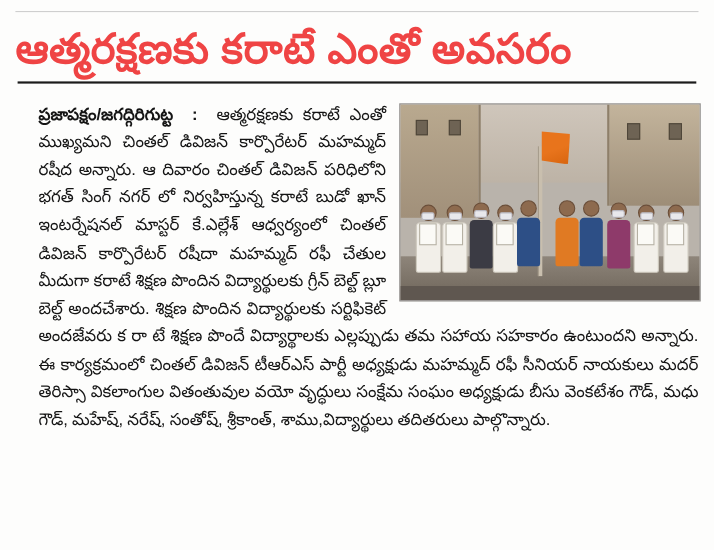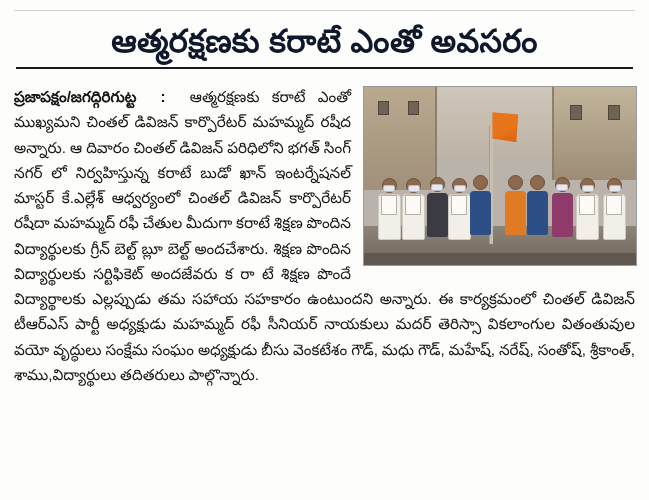--- a/index.html
+++ b/index.html
@@ -24,24 +24,23 @@
   .rule-top {
     position: absolute;
     left: 14px;
     right: 14px;
     top: 10px;
     height: 1px;
     background: #cfcfcf;
   }
   .headline {
     font-family: "Liberation Sans", sans-serif;
-    font-size: 32px;
+    font-size: 38px;
     font-weight: bold;
-    color: #0f172a;
-    text-align: center;
+    color: #ef4444;
     letter-spacing: 0.3px;
     line-height: 1.22;
     margin: 6px 0 4px 0;
     white-space: nowrap;
   }
   .rule-under-headline {
     height: 2px;
     background: #1b1b1b;
     margin: 6px 2px 10px 2px;
   }
@@ -131,20 +130,21 @@
   }
 
   .article {
     font-family: "Liberation Sans", sans-serif;
     font-size: 15.2px;
     line-height: 1.66;
     color: #141414;
     text-align: justify;
     text-justify: inter-word;
     word-spacing: -0.4px;
+    margin-left: 21px;
   }
   .article .lead {
     font-weight: bold;
   }
   .clear { clear: both; }
 </style>
 </head>
 <body>
 
 <div class="page">

